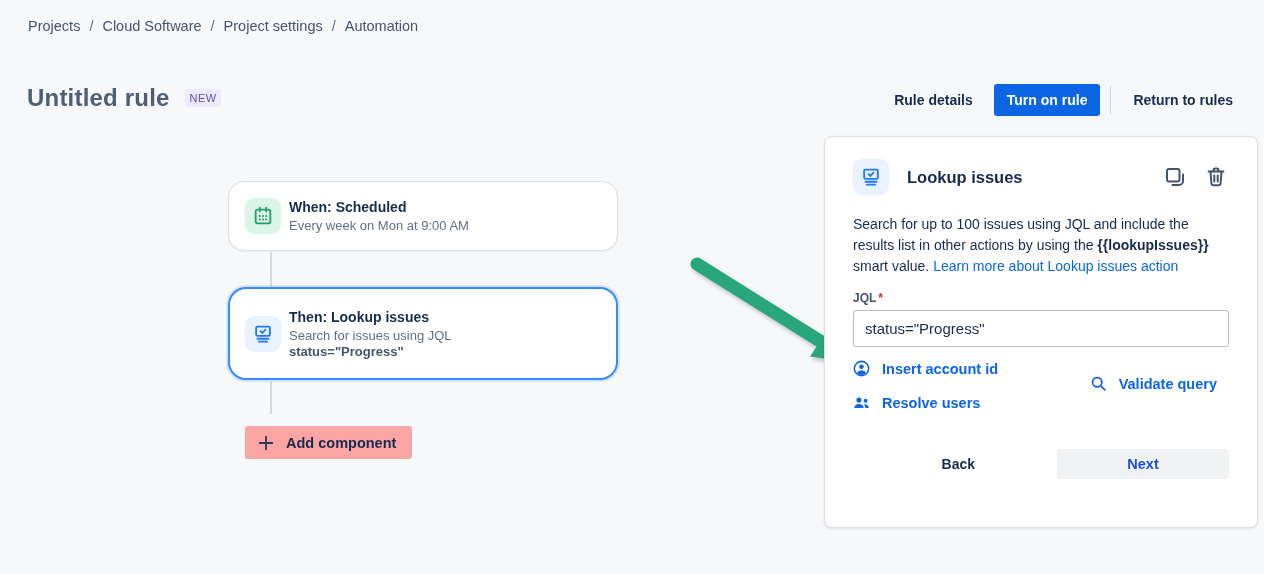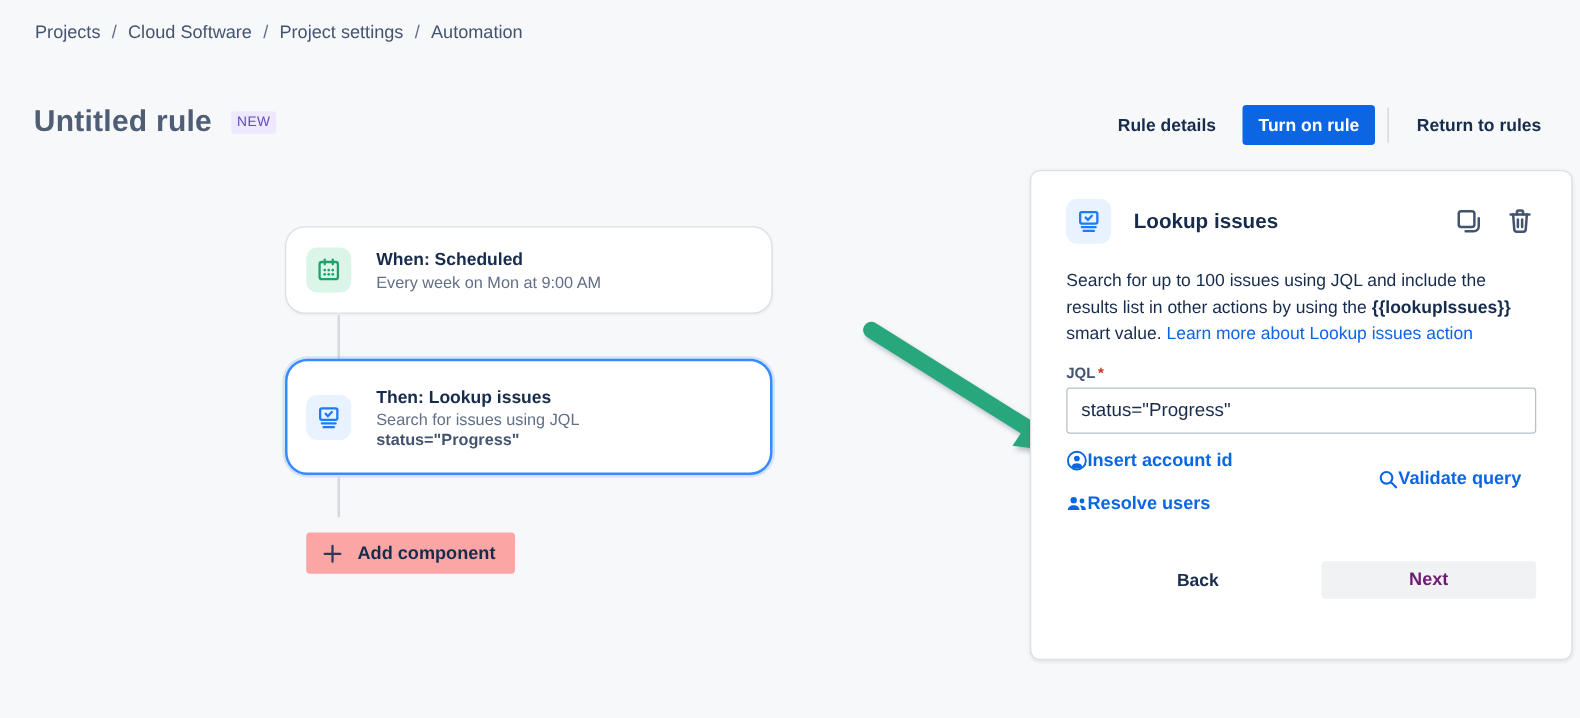--- a/index.html
+++ b/index.html
@@ -17,21 +17,21 @@
   
   .title-row { position:absolute; left:27px; top:84px; display:flex; align-items:center; gap:15px; }
   .page-title { margin:0; font-size:24px; font-weight:700; color:#4f5e75; letter-spacing:.2px; }
   .new-badge { background:#efe9ff; color:#5e4db2; font-size:11px; font-weight:400; letter-spacing:.4px; padding:3px 5px; border-radius:3px; }
   
   .header-actions { position:absolute; top:84px; right:19px; display:flex; align-items:center; height:32px; }
   .btn-subtle { background:transparent; border:none; font-family:inherit; font-size:14px; font-weight:700; color:#172b4d; padding:7px 12px; cursor:pointer; border-radius:3px;text-align:right; }
   .btn-primary { background:#0c66e4; color:#fff; border:none; border-radius:3px; font-family:inherit; font-size:14px; font-weight:700; padding:8px 13px; cursor:pointer; margin-left:9px; }
   .v-divider { width:1px; height:28px; background:#d0d4db; margin:0 10px; }
   
-  .flow-card { position:absolute; left:228px; width:390px; background:#fff; border:1px solid #dcdfe4; border-radius:16px; display:flex; align-items:center; padding-left:16px; gap:20px; box-shadow:0 1px 2px rgba(9,30,66,.06); cursor:pointer; }
+  .flow-card { position:absolute; left:228px; width:390px; background:#fff; border:1px solid #dcdfe4; border-radius:16px; display:flex; align-items:center; padding-left:16px; gap:8px; box-shadow:0 1px 2px rgba(9,30,66,.06); cursor:pointer; }
   .flow-card.selected { border:2px solid #388bff; border-radius:18px; box-shadow:0 0 0 2px rgba(105,162,255,.25); padding-left:15px; }
   #trigger-card { top:181px; height:70px; }
   #action-card { top:287px; height:93px; }
   .card-icon { width:36px; height:36px; border-radius:9px; display:flex; align-items:center; justify-content:center; flex:none; }
   .icon-green-bg { background:#dcf5e9; }
   .icon-blue-bg { background:#e9f2ff; }
   .card-title { font-size:14px; font-weight:700; color:#172b4d; }
   .card-sub { font-size:13px; color:#626f86; margin-top:3px; }
   .card-query { font-size:13px; font-weight:700; color:#44546f; margin-top:1px; }
   .connector { position:absolute; left:270px; width:2px; background:#d5d9e0; }
@@ -47,25 +47,25 @@
   .icon-btn { background:none; border:none; padding:0; cursor:pointer; color:#44546f; width:26px; height:26px; display:flex; align-items:center; justify-content:center; }
   .icon-btn.copy { margin-right:15px; }
   .panel-desc { margin-top:19px; font-size:14px; line-height:21px; color:#172b4d; }
   .smart-value { font-weight:700; }
   .desc-link { color:#0c66e4; cursor:pointer; }
   .field-label { margin-top:12px; font-size:12px; font-weight:700; color:#44546f; }
   .required-mark { color:#ca3521; margin-left:2px; }
   .jql-input { display:block; margin-top:5px; width:100%; height:37px; border:1px solid #b9bfc9; border-radius:3px; padding:0 11px; font-size:15px; color:#172b4d; font-family:inherit; background:#fff; outline:none; }
   .links-row { margin-top:13px; display:flex; justify-content:space-between; }
   .links-col { display:flex; flex-direction:column; align-items:flex-start; gap:17px; }
-  .panel-link { display:inline-flex; align-items:center; gap:0; color:#0c66e4; font-size:14.5px; font-weight:700; cursor:pointer; background:none; border:none; padding:0; font-family:inherit; }
+  .panel-link { display:inline-flex; align-items:center; gap:12px; color:#0c66e4; font-size:14.5px; font-weight:700; cursor:pointer; background:none; border:none; padding:0; font-family:inherit; }
   .validate-wrap { align-self:center; padding-right:12px; }
   .panel-footer { margin-top:38px; display:flex; align-items:center; justify-content:flex-end; }
   .btn-back { margin-right:80px; padding:6px 2px; }
-  .btn-next { width:172px; height:30px; background:#f1f2f4; border:none; border-radius:3px; font-family:inherit; font-size:14.5px; font-weight:700; color:#701a75; cursor:pointer; }
+  .btn-next { width:172px; height:30px; background:#f1f2f4; border:none; border-radius:3px; font-family:inherit; font-size:14.5px; font-weight:700; color:#1d4ed8; cursor:pointer; }
 </style>
 </head>
 <body>
 
 <nav class="breadcrumb">
   <span class="crumb">Projects</span>
   <span class="crumb-sep">/</span>
   <span class="crumb">Cloud Software</span>
   <span class="crumb-sep">/</span>
   <span class="crumb">Project settings</span>

